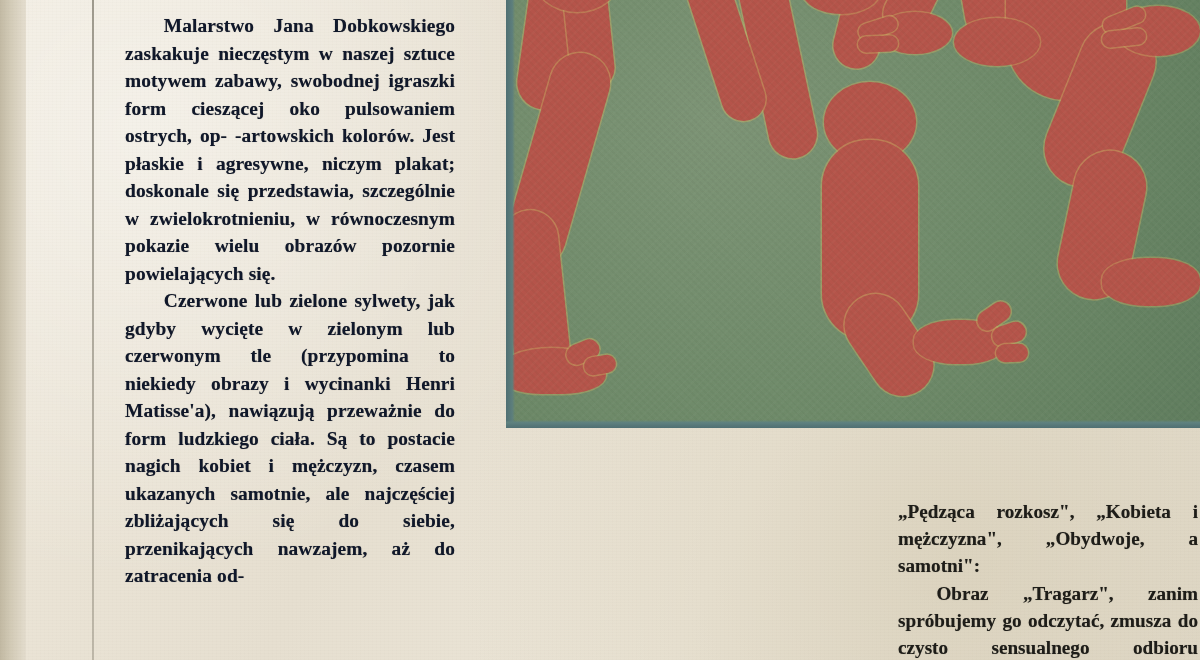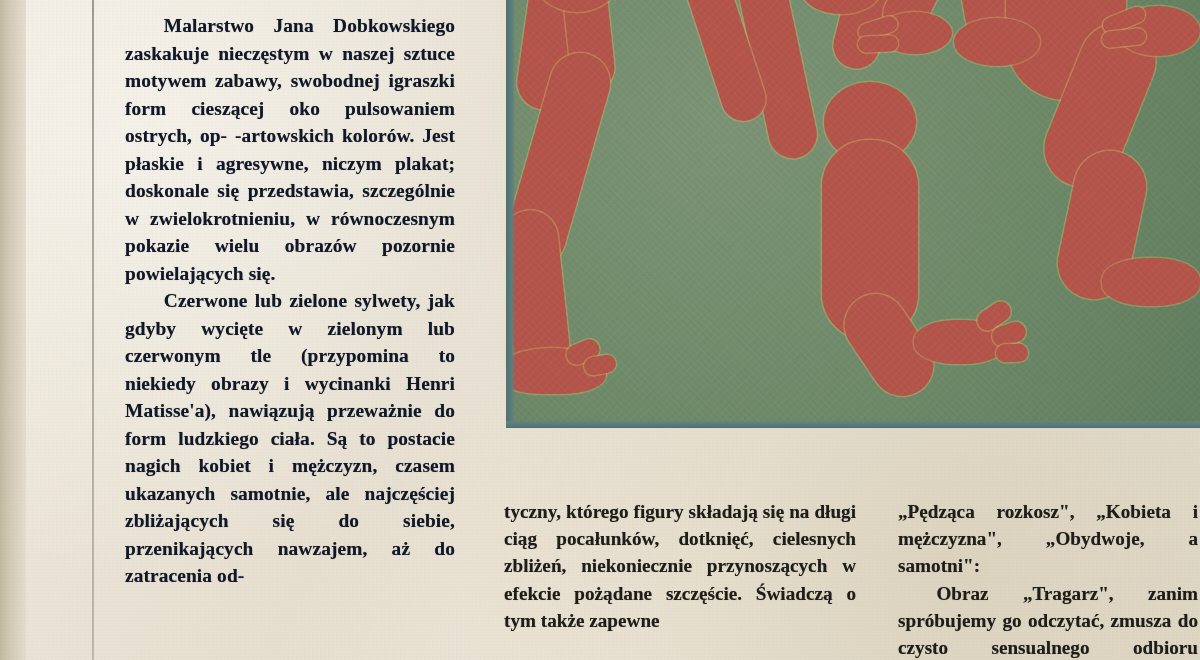--- a/index.html
+++ b/index.html
@@ -209,23 +209,20 @@
     <div id="art-noise"></div>
     <div id="art-left-border"></div>
     <div id="art-bottom-border"></div>
   </div>
 
   <div class="col" id="col1">
     <p class="indent">Malarstwo Jana Dobkowskiego zaskakuje nieczęstym w naszej sztuce motywem zabawy, swobodnej igraszki form cieszącej oko pulsowaniem ostrych, op- -artowskich kolorów. Jest płaskie i agresywne, niczym plakat; doskonale się przedstawia, szczególnie w zwielokrotnieniu, w równoczesnym pokazie wielu obrazów pozornie powielających się.</p>
     <p class="indent">Czerwone lub zielone sylwety, jak gdyby wycięte w zielonym lub czerwonym tle (przypomina to niekiedy obrazy i wycinanki Henri Matisse'a), nawiązują przeważnie do form ludzkiego ciała. Są to postacie nagich kobiet i mężczyzn, czasem ukazanych samotnie, ale najczęściej zbliżających się do siebie, przenikających nawzajem, aż do zatracenia od-</p>
   </div>
 
-  <div class="col" id="col2">
-    <p>tyczny, którego figury składają się na długi ciąg pocałunków, dotknięć, cielesnych zbliżeń, niekoniecznie przynoszących w efekcie pożądane szczęście. Świadczą o tym także zapewne</p>
-  </div>
 
   <div class="col" id="col3">
     <p>„Pędząca rozkosz", „Kobieta i mężczyzna",  „Obydwoje, a samotni":</p>
     <p class="indent">Obraz „Tragarz", zanim spróbujemy go odczytać, zmusza do czysto sensualnego odbioru rozmigotanego</p>
   </div>
 
   <div id="grain"></div>
 </div>
 
 </body></html>

